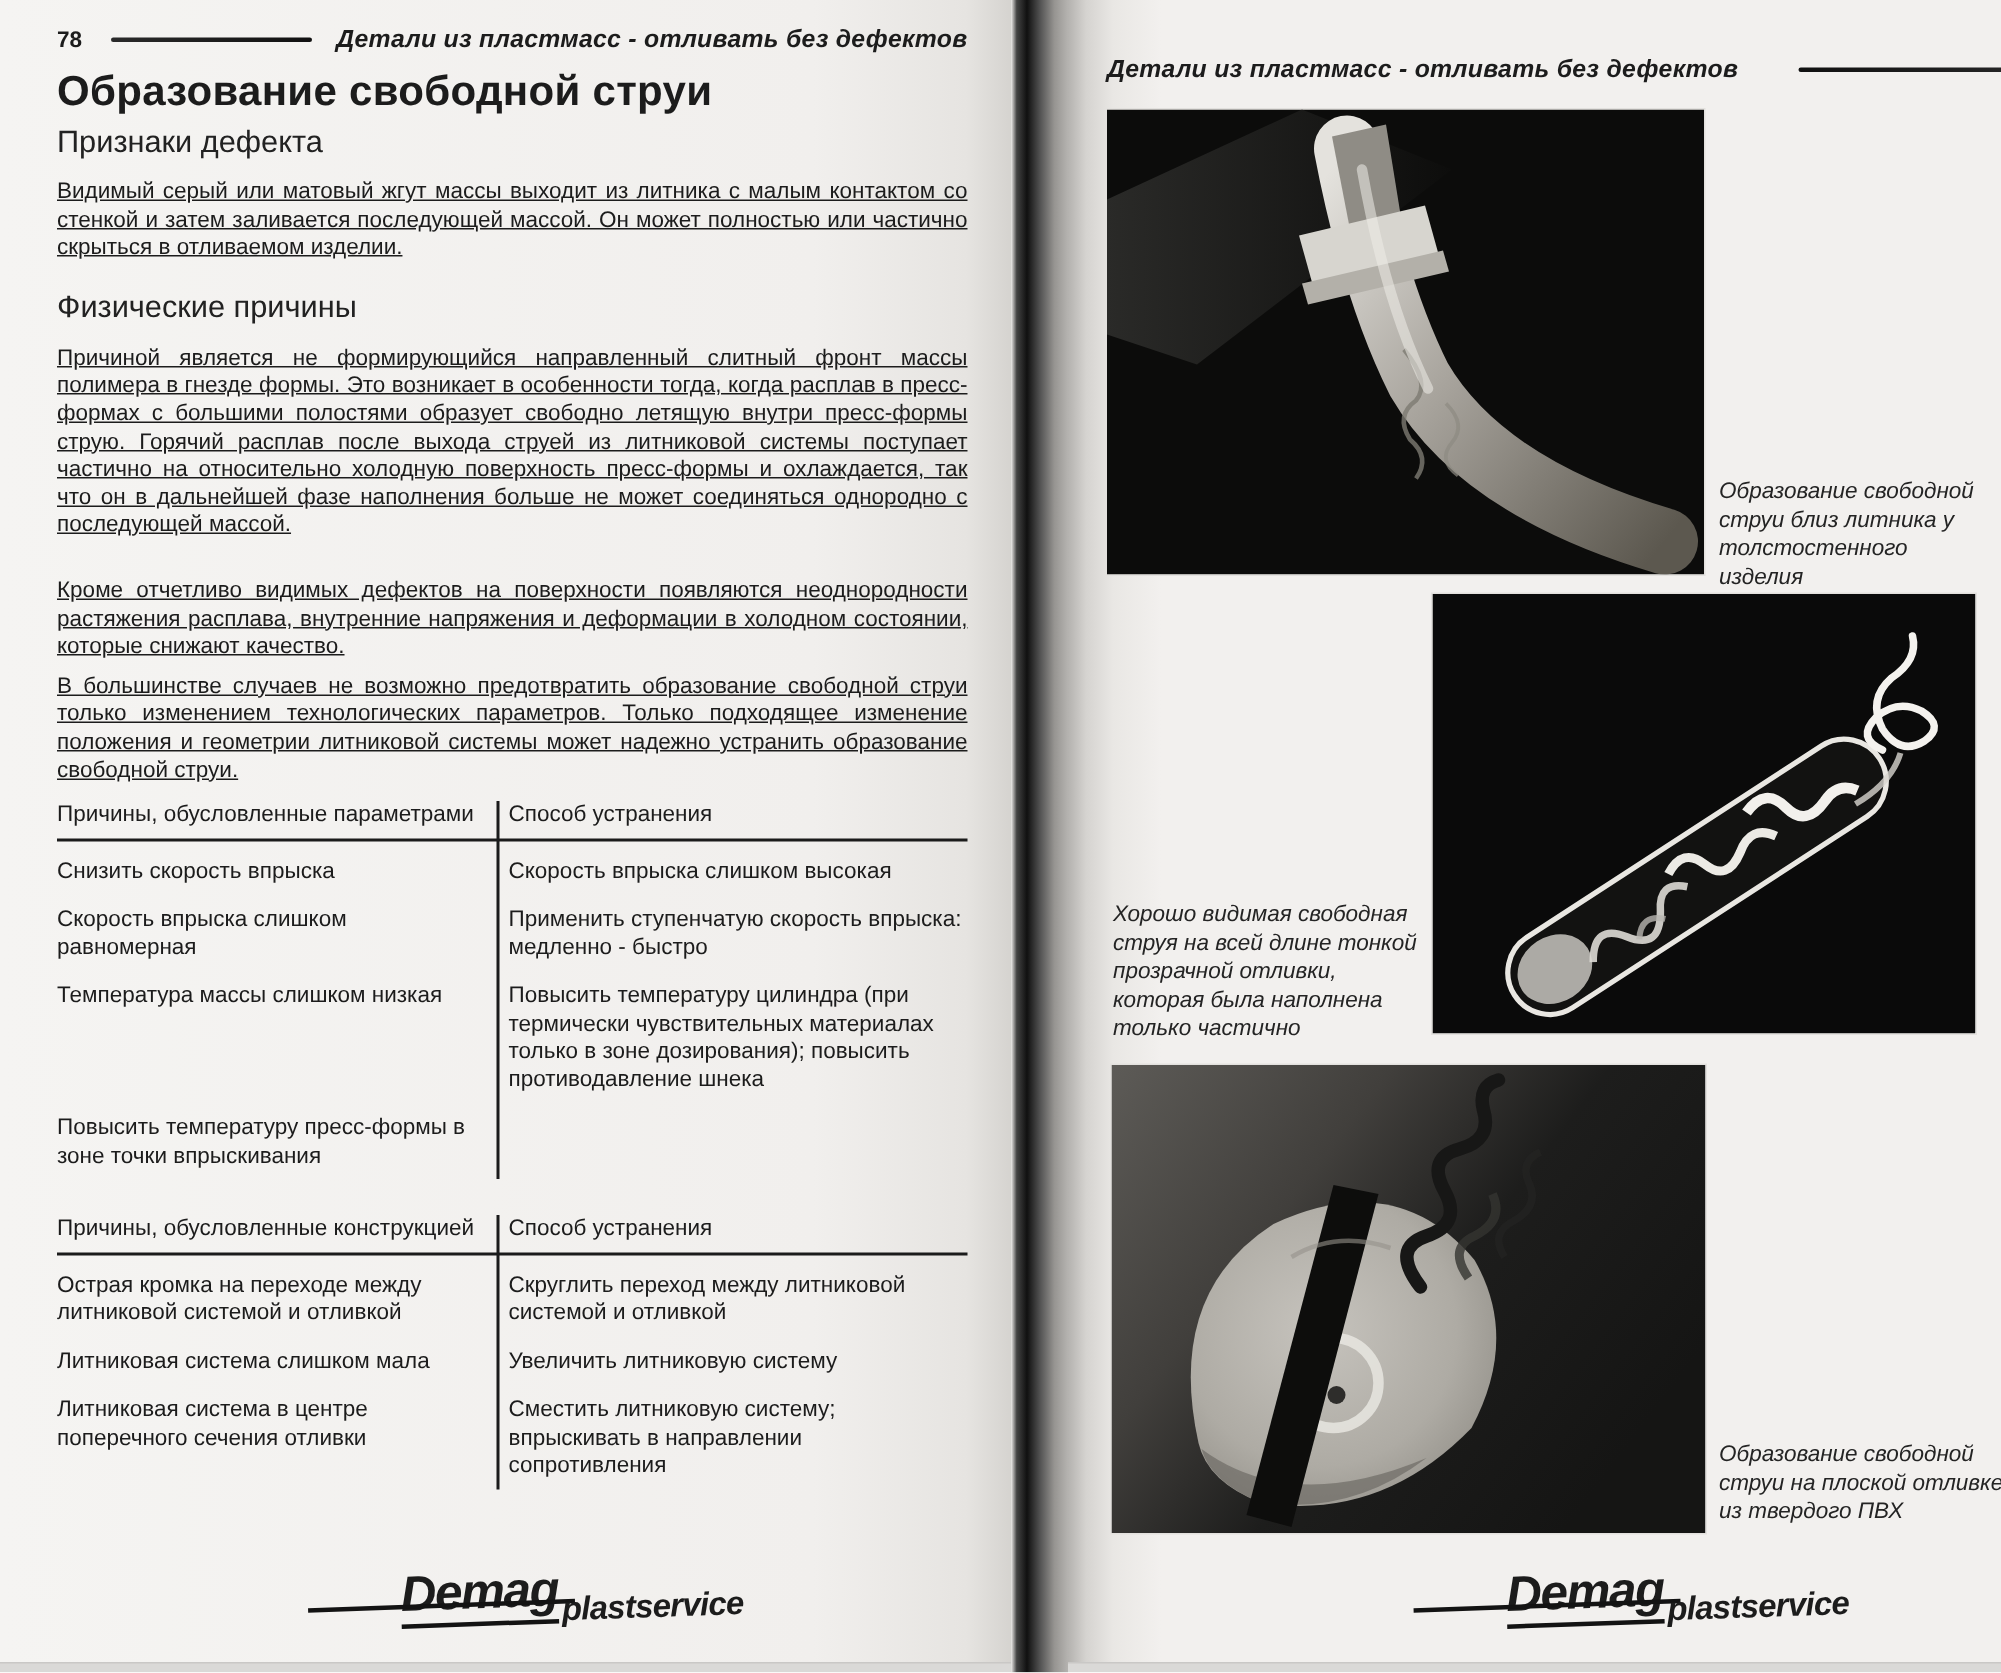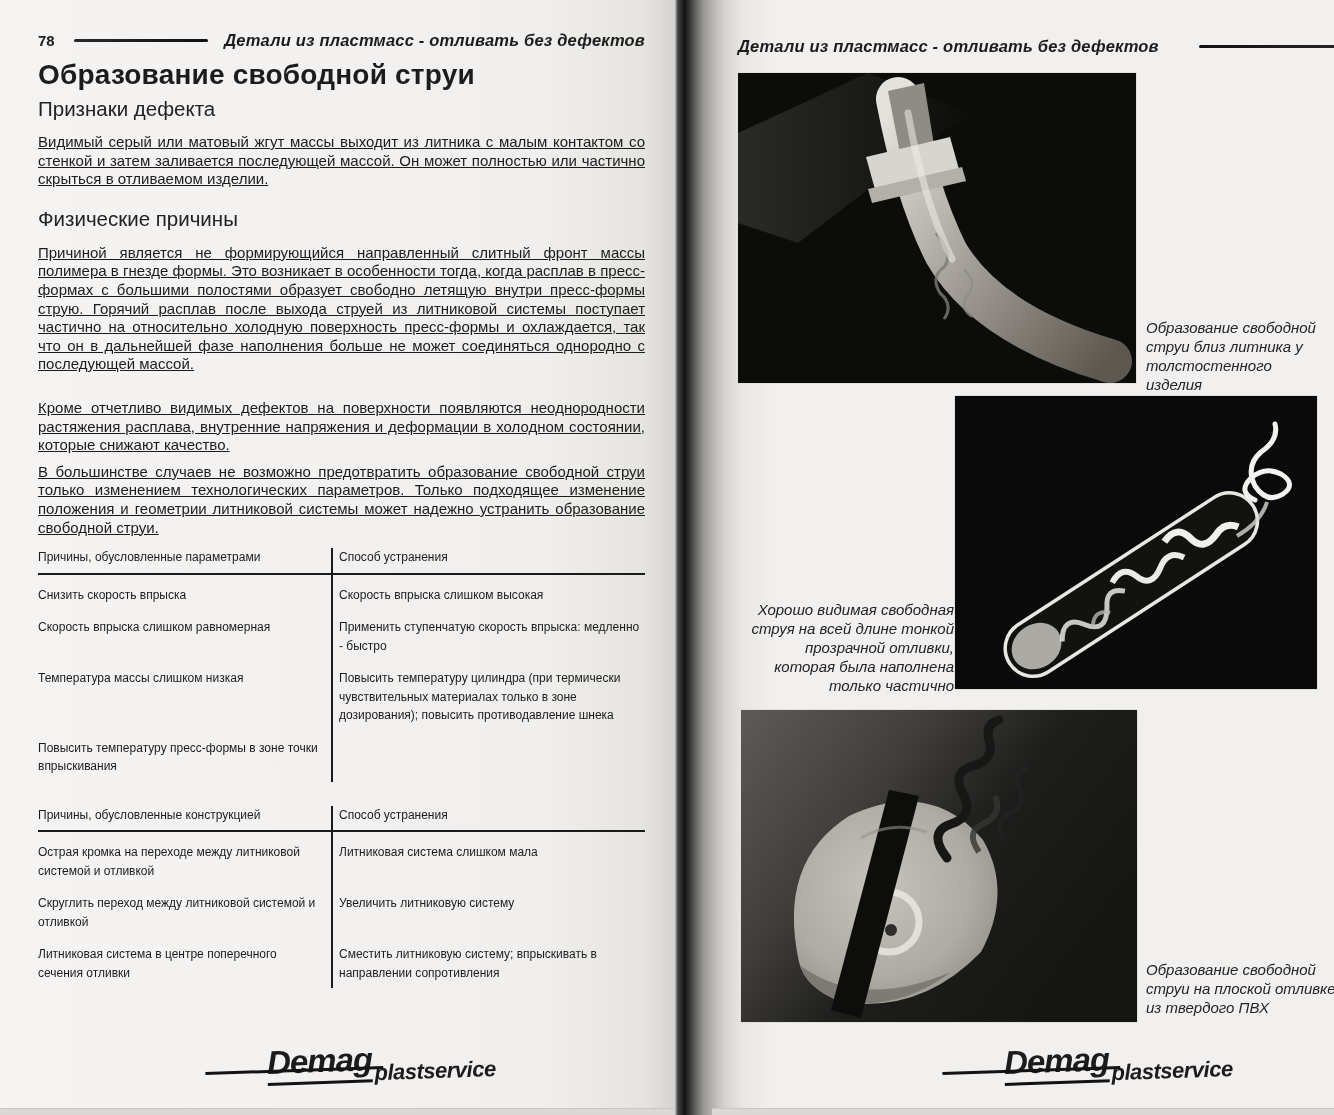--- a/index.html
+++ b/index.html
@@ -17,34 +17,34 @@
     position:absolute; left:712px; top:0; width:622px; height:1108px; overflow:hidden;
     background:linear-gradient(90deg,#b4b2af 0px,#d5d3d0 12px,#e9e7e4 30px,#f2f0ee 62px,#f2f0ee 100%);
   }
   .spine {
     position:absolute; left:674px; top:0; width:38px; height:1115px; z-index:5;
     background:linear-gradient(90deg,#f0eeec 0%,#444 10%,#101010 28%,#555 52%,#969491 76%,#b5b3b0 100%);
   }
   .bottom-strip { position:absolute; left:0; bottom:0; width:100%; height:7px; background:#dad9d7; border-top:1px solid #c9c8c6; }
 
   
-  .lp-content { position:relative; padding:30px 33px 0 38px; }
+  .lp-content { position:relative; padding:16px 33px 0 38px; }
   .run-head { display:flex; align-items:center; height:20px; }
   .pageno { font-size:15px; font-weight:bold; }
   .head-rule { width:168px; height:3px; background:linear-gradient(90deg,#2a2a2a,#111); margin:0 16px 0 19px; border-radius:2px; }
   .run-title { font-size:16.5px; font-weight:bold; font-style:italic; letter-spacing:.2px; white-space:nowrap; }
   .chapter-title { margin:9px 0 0; font-size:28px; line-height:32px; font-weight:bold; letter-spacing:.2px; }
   .sec-head { margin:5px 0 0; font-size:20.5px; line-height:26px; font-weight:400; color:#222; }
   .sec-head.second { margin-top:17px; }
   .para { margin:11px 0 0; font-size:15px; line-height:18.6px; text-align:justify;text-decoration:underline; }
   .para.p2 { margin-top:12px; }
   .para.p3 { margin-top:25px; }
   .para.p4 { margin-top:8px; }
 
-  .ptable { position:relative; margin-top:11px; display:grid; grid-template-columns:285px 1fr; column-gap:16px; font-size:12px; line-height:18.5px; }
+  .ptable { position:relative; margin-top:11px; display:grid; grid-template-columns:285px 1fr; column-gap:16px; font-size:15px; line-height:18.5px; }
   .ptable.t2 { margin-top:16px; }
   .ptable .hcell { padding-bottom:6px; }
   .ptable .hrule { grid-column:1 / -1; height:2px; background:#1b1b1b; margin-bottom:11px; }
   .ptable .cell { padding-bottom:14px; padding-right:4px; }
   .ptable .vrule { position:absolute; left:293px; top:0; bottom:8px; width:2px; background:#1b1b1b; }
 
   
   .logo { position:absolute; transform:rotate(-2deg); white-space:nowrap; }
   .logo-line { position:absolute; left:-62px; bottom:9px; width:178px; height:3px; background:#131313; }
   .logo-main { font-size:33px; font-weight:bold; font-style:italic; letter-spacing:-1px; border-bottom:3px solid #131313; padding-bottom:2px; }
@@ -56,21 +56,21 @@
   .rp-head { position:absolute; top:37px; left:26px; width:612px; display:flex; align-items:center; }
   .rp-run-title { font-size:16.5px; font-weight:bold; font-style:italic; letter-spacing:.2px; white-space:nowrap; }
   .rp-rule { flex:none; width:238px; height:3px; background:linear-gradient(90deg,#111,#333); margin:0 12px 0 40px; border-radius:2px; }
   .figure { position:absolute; box-shadow:0 0 0 1px #e3e1de; }
   .figure svg { display:block; }
   .fig1 { left:26px; top:73px; }
   .fig2 { left:243px; top:396px; }
   .fig3 { left:29px; top:710px; }
   .caption { position:absolute; font-size:15px; line-height:19px; font-style:italic; color:#242424; }
   .cap1 { left:434px; top:318px; width:180px; }
-  .cap2 { left:30px; top:600px; width:212px; text-align:right; }
+  .cap2 { left:30px; top:600px; width:212px; text-align:left; }
   .cap3 { left:434px; top:960px; width:192px; }
 </style>
 </head>
 <body>
 
 <div class="scan">
 
   <div class="page-left">
     <div class="lp-content">
 
@@ -103,22 +103,22 @@
         <div class="cell">Повысить температуру цилиндра (при термически чувствительных материалах только в зоне дозирования); повысить противодавление шнека</div>
         <div class="cell">Повысить температуру пресс-формы в зоне точки впрыскивания</div>
       </div>
 
       <div class="ptable t2">
         <div class="vrule"></div>
         <div class="hcell">Причины, обусловленные конструкцией</div>
         <div class="hcell">Способ устранения</div>
         <div class="hrule"></div>
         <div class="cell">Острая кромка на переходе между литниковой системой и отливкой</div>
+        <div class="cell">Скруглить переход между литниковой системой и отливкой</div>
         <div class="cell">Литниковая система слишком мала</div>
-        <div class="cell">Скруглить переход между литниковой системой и отливкой</div>
         <div class="cell">Увеличить литниковую систему</div>
         <div class="cell">Литниковая система в центре поперечного сечения отливки</div>
         <div class="cell">Сместить литниковую систему; впрыскивать в направлении сопротивления</div>
       </div>
     </div>
 
     <div class="logo logo-left">
       <span class="logo-line"></span><span class="logo-main">Demag</span><span class="logo-sub">plastservice</span>
     </div>
   </div>

